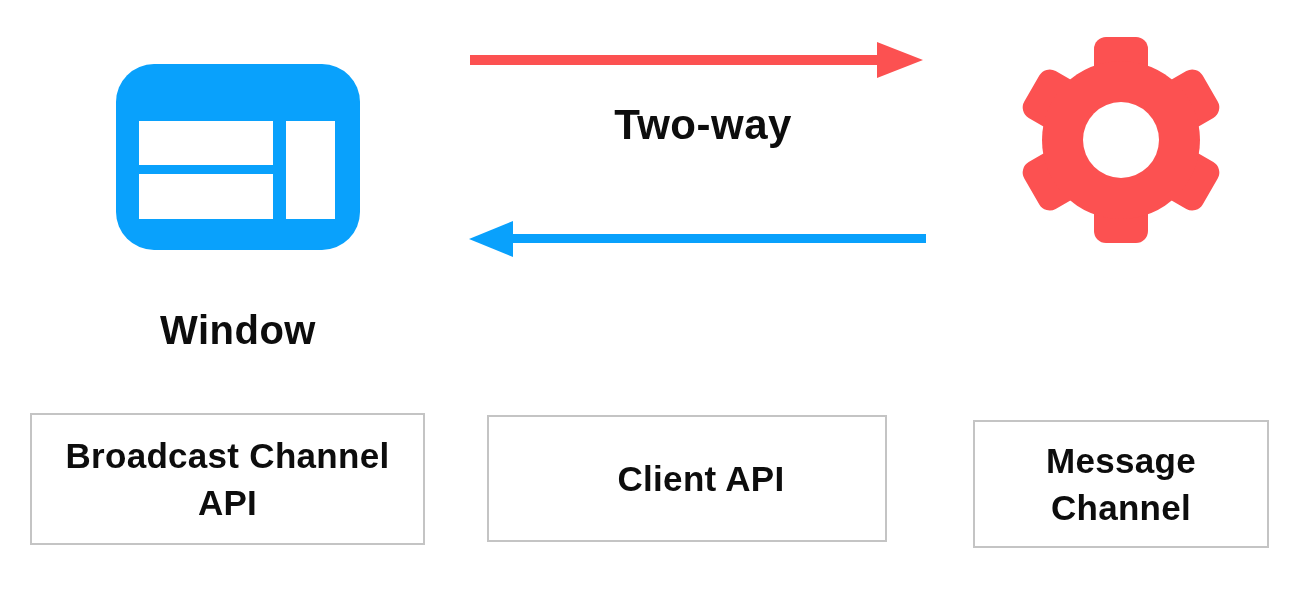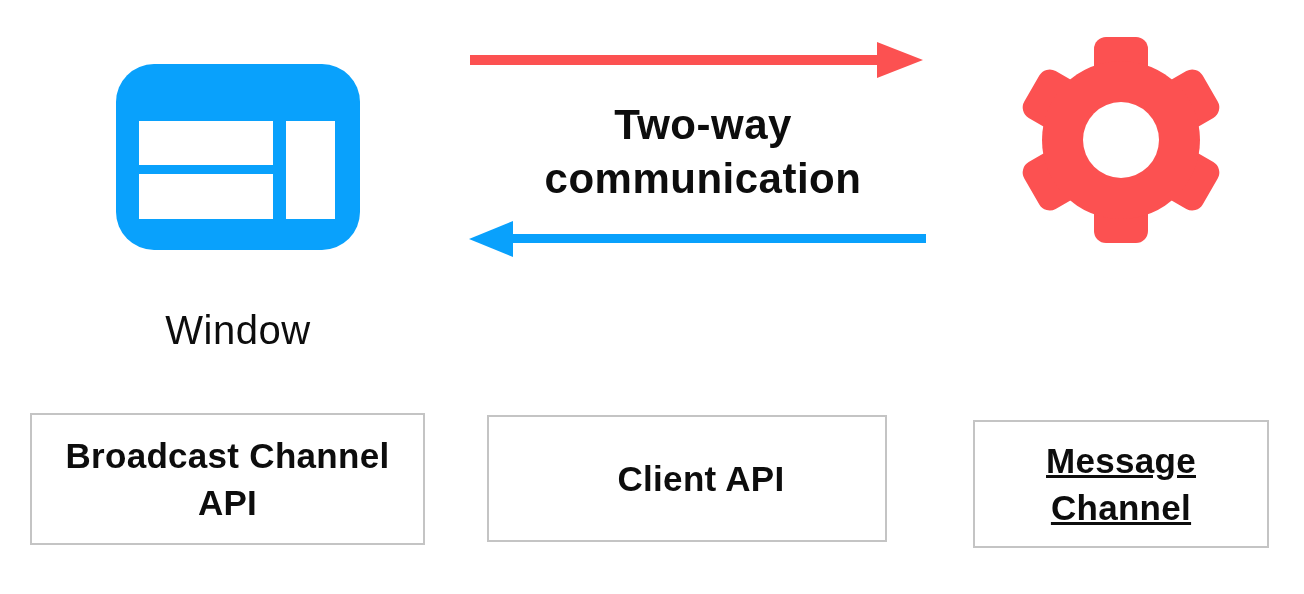--- a/index.html
+++ b/index.html
@@ -28,61 +28,60 @@
   .comm-label {
     left: 483px; top: 98px; width: 440px;
     text-align: center;
     font-size: 42px; font-weight: 700; line-height: 54px;
     letter-spacing: 0.5px;
   }
 
   
   .node-label {
     text-align: center;
-    font-size: 40px; font-weight: 400;
+    font-size: 40px; font-weight: 700;
     letter-spacing: 0.5px;
   }
   .window-label { left: 116px; top: 308px; width: 244px; }
   .worker-label { left: 1017px; top: 300px; width: 208px; }
 
   
   .api-box {
     box-sizing: border-box;
     border: 2px solid #c4c4c4;
     background: #ffffff;
     display: flex; align-items: center; justify-content: center;
     text-align: center;
     font-size: 35px; font-weight: 700; line-height: 47px;
     letter-spacing: 0.3px;
     padding: 0 20px;
   }
   .api-box-1 { left: 30px;  top: 413px; width: 395px; height: 132px; }
   .api-box-2 { left: 487px; top: 415px; width: 400px; height: 127px; padding-left: 48px; }
-  .api-box-3 { left: 973px; top: 420px; width: 296px; height: 128px; text-decoration: underline; }
+  .api-box-3 { left: 973px; top: 420px; width: 296px; height: 128px; }
 </style>
 </head>
 <body>
 
 <div class="stage">
 
   <svg class="abs window-icon" viewBox="0 0 244 186" xmlns="http://www.w3.org/2000/svg" aria-hidden="true">
     <rect x="0" y="0" width="244" height="186" rx="38" fill="#09a1fc"></rect>
     <rect x="23" y="57" width="134" height="44" fill="#ffffff"></rect>
     <rect x="23" y="110" width="134" height="45" fill="#ffffff"></rect>
     <rect x="170" y="57" width="49" height="98" fill="#ffffff"></rect>
   </svg>
 
   <svg class="abs arrow-right" viewBox="0 0 455 36" xmlns="http://www.w3.org/2000/svg" aria-hidden="true">
     <rect x="0" y="13" width="415" height="10" fill="#fc5151"></rect>
     <polygon points="407,0 453,18 407,36" fill="#fc5151"></polygon>
   </svg>
 
   <div class="abs comm-label">
     <span>Two-way</span><br>
-    <span>communication</span>
   </div>
 
   <svg class="abs arrow-left" viewBox="0 0 457 36" xmlns="http://www.w3.org/2000/svg" aria-hidden="true">
     <rect x="40" y="13" width="417" height="9" fill="#09a1fc"></rect>
     <polygon points="0,18 44,0 44,36" fill="#09a1fc"></polygon>
   </svg>
 
   <svg class="abs gear-icon" viewBox="-104 -104 208 208" xmlns="http://www.w3.org/2000/svg" aria-hidden="true">
     <g fill="#fc5151">
       <rect x="-27" y="-103" width="54" height="206" rx="12"></rect>

